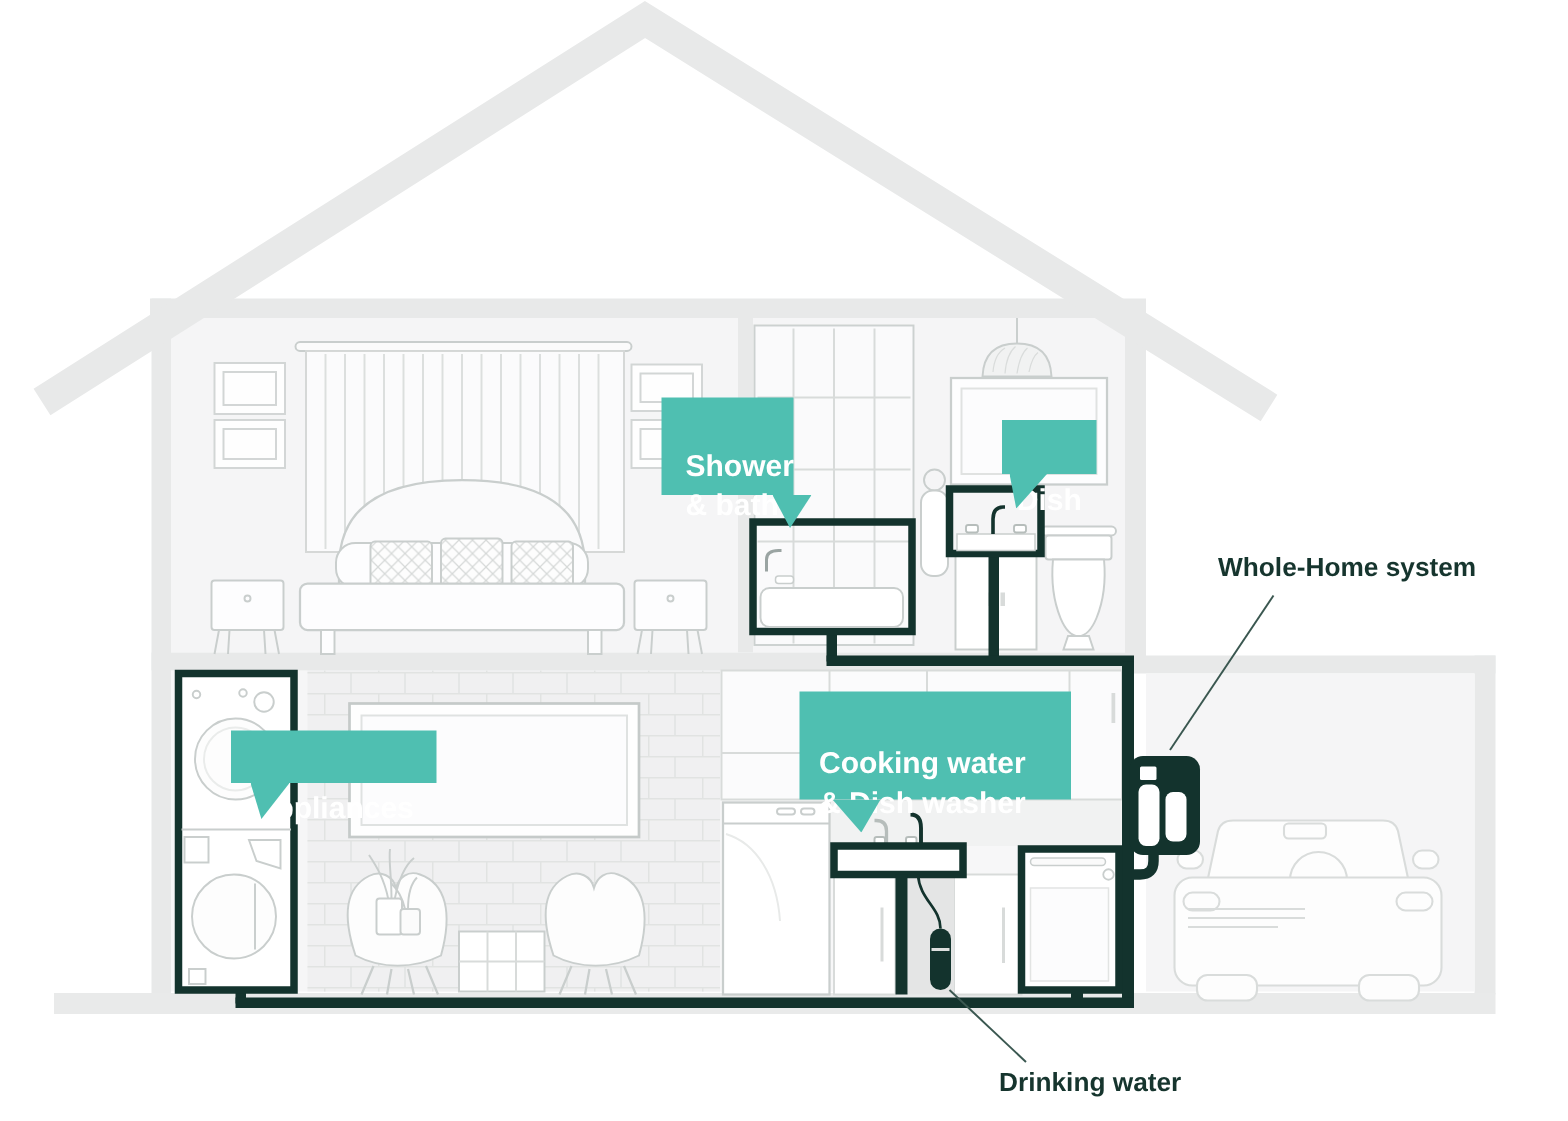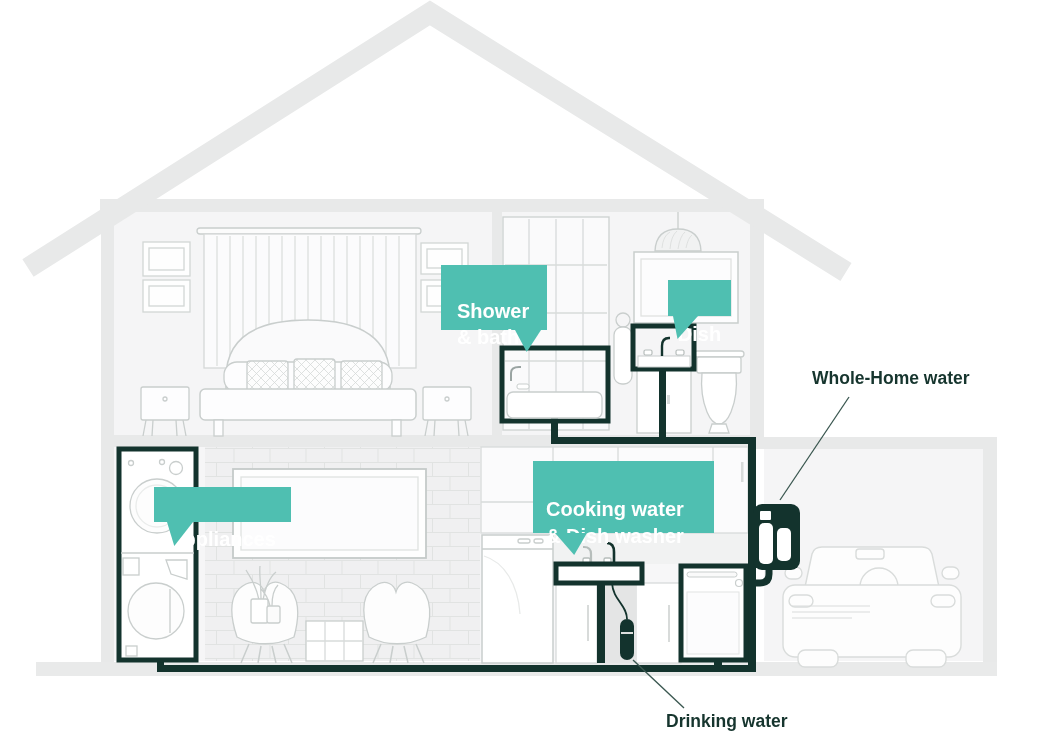--- a/index.html
+++ b/index.html
@@ -21,21 +21,21 @@
   .thin-dark{fill:none;stroke:var(--system_dark,#13332D);}
   .leader{stroke:#3A5750;stroke-width:1.3;}
   
   .callout{
     position:absolute;background:var(--callout_teal,#4FBFB1);color:#fff;
     font-weight:bold;white-space:pre-line;z-index:4;box-sizing:border-box;
   }
   .callout .tail{
     position:absolute;top:100%;background:var(--callout_teal,#4FBFB1);
   }
-  .co-shower{left:441px;top:265px;width:106px;height:65px;font-size:20px;line-height:26px;padding:7px 0 0 16px;}
+  .co-shower{left:441px;top:265px;width:88px;height:65px;font-size:20px;line-height:26px;padding:7px 0 0 16px;}
   .co-shower .tail{left:74px;width:26px;height:22px;clip-path:polygon(0 0,100% 0,45% 100%);}
   .co-sink{left:668px;top:280px;width:63px;height:36px;font-size:20px;line-height:36px;text-align:center;}
   .co-sink .tail{left:5px;width:25px;height:23px;clip-path:polygon(0 0,100% 0,18% 100%);}
   .co-appliances{left:154px;top:487px;width:137px;height:35px;font-size:20px;line-height:35px;text-align:center;}
   .co-appliances .tail{left:13px;width:26px;height:24px;clip-path:polygon(0 0,100% 0,28% 100%);}
   .co-cooking{left:533px;top:461px;width:181px;height:72px;font-size:20px;line-height:27px;padding:8px 0 0 13px;}
   .co-cooking .tail{left:22px;width:32px;height:22px;clip-path:polygon(0 0,100% 0,60% 100%);}
   .annotation{
     position:absolute;color:var(--annotation_text,#16352E);font-weight:bold;
     font-size:17.5px;z-index:4;white-space:nowrap;
@@ -296,16 +296,16 @@
   <div class="callout co-appliances">
     <span>Appliances</span>
     <div class="tail"></div>
   </div>
   <div class="callout co-cooking">
     <span>Cooking water
 &amp; Dish washer</span>
     <div class="tail"></div>
   </div>
 
-  <div class="annotation an-wholehome">Whole-Home water</div>
+  <div class="annotation an-wholehome">Whole-Home system</div>
   <div class="annotation an-drinking">Drinking water</div>
 
 </div>
 
 </body></html>

